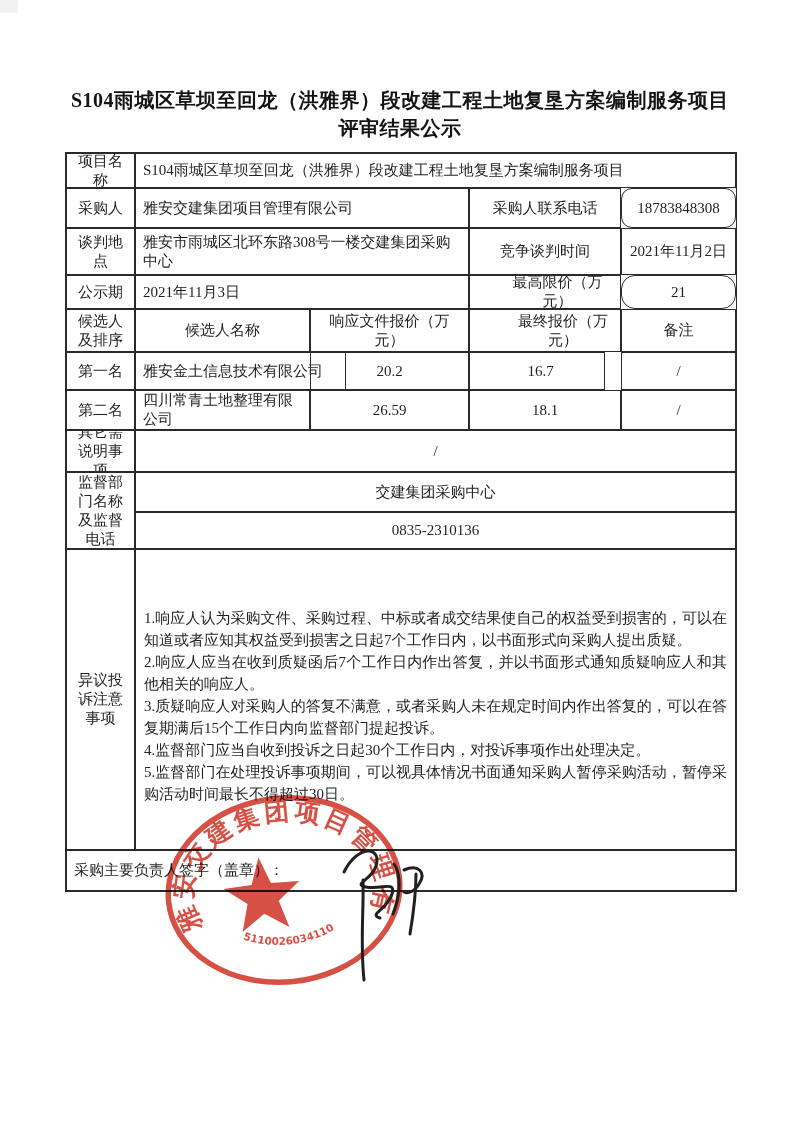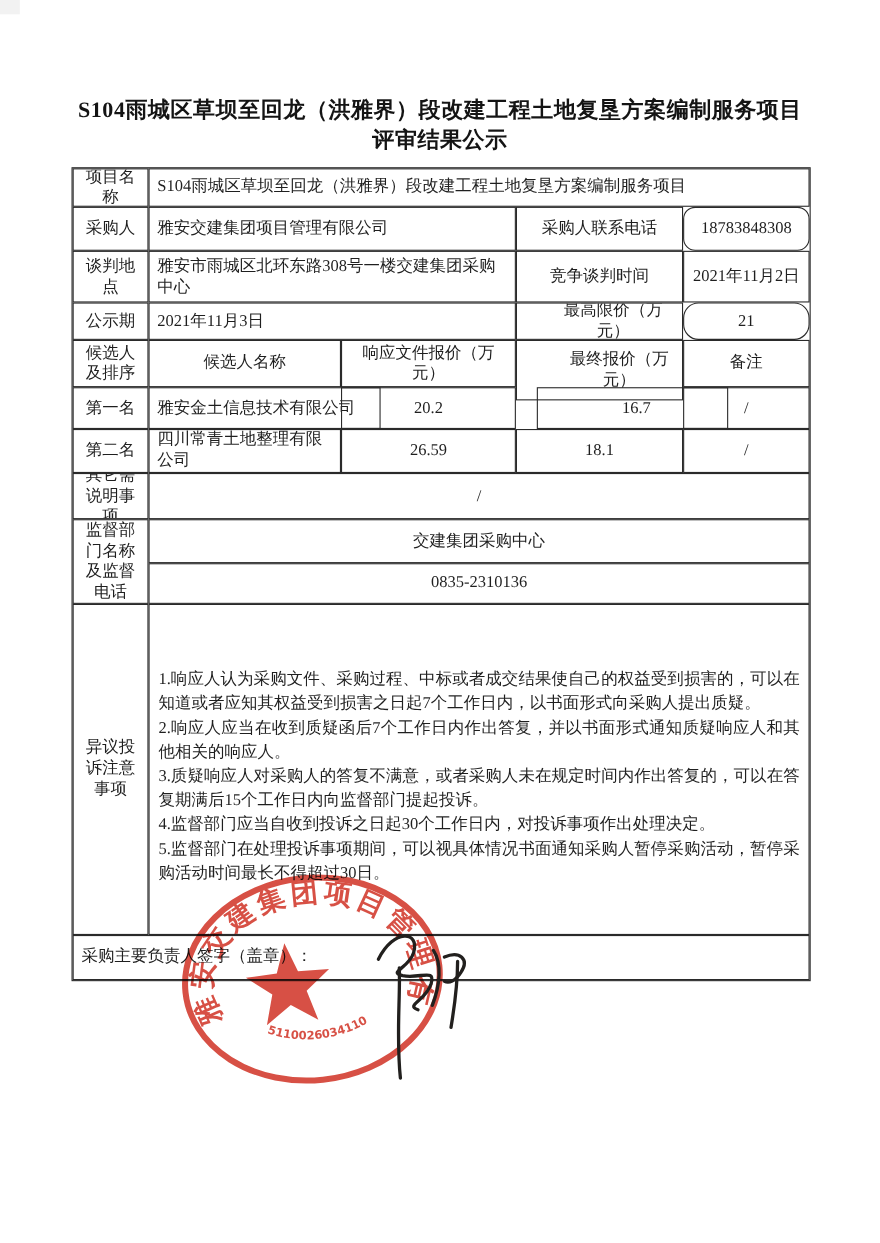--- a/index.html
+++ b/index.html
@@ -52,27 +52,27 @@
     <div class="cell" style="left:555px;top:75px;width:115px;height:47px;">2021年11月2日</div>
 
     <div class="cell lbl" style="left:0;top:122px;width:69px;height:34px;">公示期</div>
     <div class="cell left" style="left:69px;top:122px;width:334px;height:34px;">2021年11月3日</div>
     <div class="cell lbl" style="left:403px;top:122px;width:152px;height:34px;padding-left:29px;">最高限价（万元）</div>
     <div class="cell" style="left:555px;top:122px;width:115px;height:34px;border-radius:14px;">21</div>
 
     <div class="cell lbl" style="left:0;top:156px;width:69px;height:43px;">候选人及排序</div>
     <div class="cell lbl" style="left:69px;top:156px;width:175px;height:43px;">候选人名称</div>
     <div class="cell lbl" style="left:244px;top:156px;width:159px;height:43px;">响应文件报价（万元）</div>
-    <div class="cell lbl" style="left:403px;top:156px;width:152px;height:55px;padding-left:40px;">最终报价（万元）</div>
+    <div class="cell lbl" style="left:403px;top:156px;width:152px;height:43px;padding-left:40px;">最终报价（万元）</div>
     <div class="cell lbl" style="left:555px;top:156px;width:115px;height:43px;">备注</div>
 
     <div class="cell" style="left:0;top:199px;width:69px;height:38px;">第一名</div>
     <div class="cell left" style="left:69px;top:199px;width:211px;height:38px;text-align:center;">雅安金土信息技术有限公司</div>
     <div class="cell" style="left:244px;top:199px;width:159px;height:38px;">20.2</div>
-    <div class="cell" style="left:422px;top:199px;width:174px;height:38px;padding-left:11px;">16.7</div>
+    <div class="cell" style="left:403px;top:199px;width:136px;height:38px;padding-left:11px;">16.7</div>
     <div class="cell" style="left:555px;top:199px;width:115px;height:38px;">/</div>
 
     <div class="cell" style="left:0;top:237px;width:69px;height:40px;">第二名</div>
     <div class="cell left" style="left:69px;top:237px;width:175px;height:40px;">四川常青土地整理有限公司</div>
     <div class="cell" style="left:244px;top:237px;width:159px;height:40px;">26.59</div>
     <div class="cell" style="left:403px;top:237px;width:152px;height:40px;">18.1</div>
     <div class="cell" style="left:555px;top:237px;width:115px;height:40px;">/</div>
 
     <div class="cell lbl" style="left:0;top:277px;width:69px;height:42px;">其它需说明事项</div>
     <div class="cell" style="left:69px;top:277px;width:601px;height:42px;">/</div>

